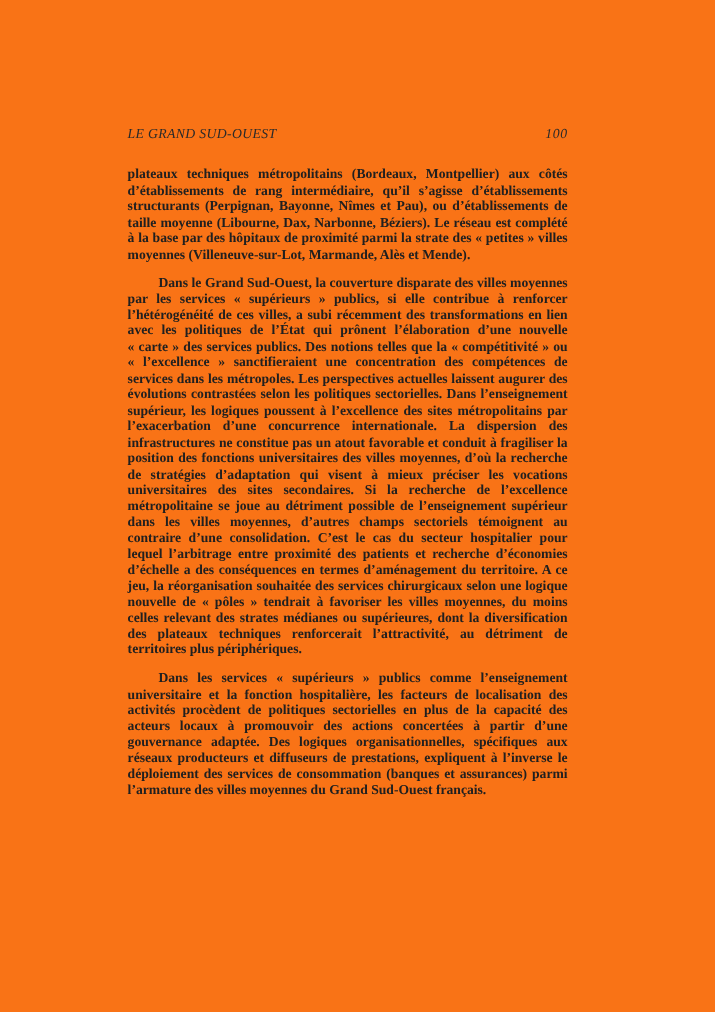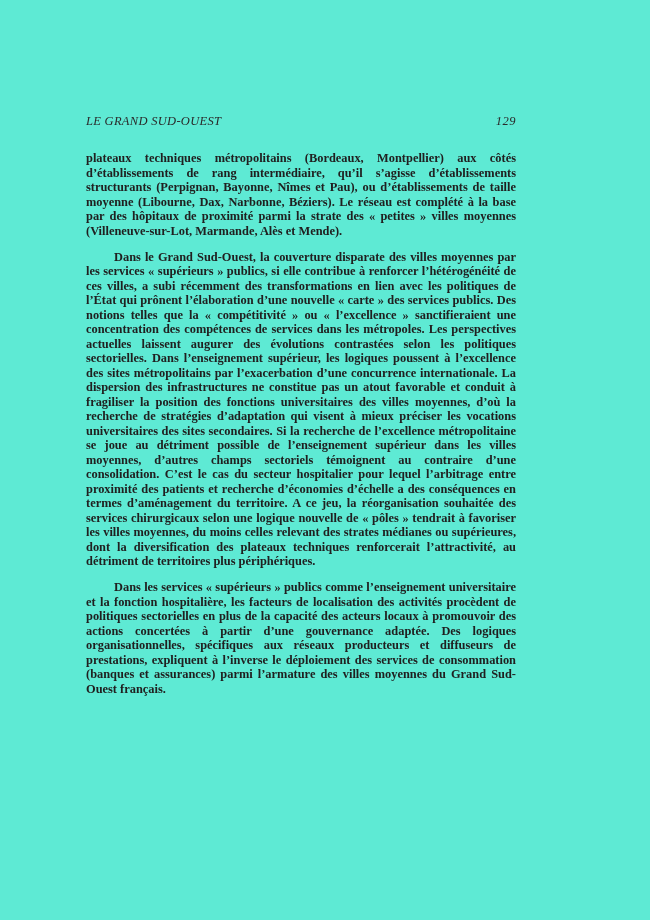--- a/index.html
+++ b/index.html
@@ -11,22 +11,22 @@
     width: 650px;
     height: 920px;
     overflow: hidden;
     font-family: "Liberation Serif", "DejaVu Serif", serif;
   }
   .page {
     position: relative;
     width: 650px;
     height: 920px;
     box-sizing: border-box;
-    background: #5eead4;
-    padding: 114px 134px 0 86px;
+    background: #f97316;
+    padding: 114px 134px 0 116px;
     color: #1e1e1e;
   }
   .running-header {
     display: flex;
     justify-content: space-between;
     align-items: baseline;
     font-style: italic;
     font-size: 12.5px;
     line-height: 14px;
     color: #2a2a2a;
@@ -50,21 +50,21 @@
   .body-text p.indent {
     text-indent: 28px;
   }
 </style>
 </head>
 <body>
 
 <div class="page">
   <div class="running-header">
     <span class="header-title">LE GRAND SUD-OUEST</span>
-    <span class="page-num">129</span>
+    <span class="page-num">100</span>
   </div>
 
   <div class="body-text">
     <p class="para">plateaux techniques métropolitains (Bordeaux, Montpellier) aux côtés d’établissements de rang intermédiaire, qu’il s’agisse d’établissements structurants (Perpignan, Bayonne, Nîmes et Pau), ou d’établissements de taille moyenne (Libourne, Dax, Narbonne, Béziers). Le réseau est complété à la base par des hôpitaux de proximité parmi la strate des «&nbsp;petites&nbsp;» villes moyennes (Villeneuve-sur-Lot, Marmande, Alès et Mende).</p>
     <p class="para indent">Dans le Grand Sud-Ouest, la couverture disparate des villes moyennes par les services «&nbsp;supérieurs&nbsp;» publics, si elle contribue à renforcer l’hétérogénéité de ces villes, a subi récemment des transformations en lien avec les politiques de l’État qui prônent l’élaboration d’une nouvelle «&nbsp;carte&nbsp;» des services publics. Des notions telles que la «&nbsp;compétitivité&nbsp;» ou «&nbsp;l’excellence&nbsp;» sanctifieraient une concentration des compétences de services dans les métropoles. Les perspectives actuelles laissent augurer des évolutions contrastées selon les politiques sectorielles. Dans l’enseignement supérieur, les logiques poussent à l’excellence des sites métropolitains par l’exacerbation d’une concurrence internationale. La dispersion des infrastructures ne constitue pas un atout favorable et conduit à fragiliser la position des fonctions universitaires des villes moyennes, d’où la recherche de stratégies d’adaptation qui visent à mieux préciser les vocations universitaires des sites secondaires. Si la recherche de l’excellence métropolitaine se joue au détriment possible de l’enseignement supérieur dans les villes moyennes, d’autres champs sectoriels témoignent au contraire d’une consolidation. C’est le cas du secteur hospitalier pour lequel l’arbitrage entre proximité des patients et recherche d’économies d’échelle a des conséquences en termes d’aménagement du territoire. A ce jeu, la réorganisation souhaitée des services chirurgicaux selon une logique nouvelle de «&nbsp;pôles&nbsp;» tendrait à favoriser les villes moyennes, du moins celles relevant des strates médianes ou supérieures, dont la diversification des plateaux techniques renforcerait l’attractivité, au détriment de territoires plus périphériques.</p>
     <p class="para indent">Dans les services «&nbsp;supérieurs&nbsp;» publics comme l’enseignement universitaire et la fonction hospitalière, les facteurs de localisation des activités procèdent de politiques sectorielles en plus de la capacité des acteurs locaux à promouvoir des actions concertées à partir d’une gouvernance adaptée. Des logiques organisationnelles, spécifiques aux réseaux producteurs et diffuseurs de prestations, expliquent à l’inverse le déploiement des services de consommation (banques et assurances) parmi l’armature des villes moyennes du Grand Sud-Ouest français.</p>
   </div>
 </div>
 
 </body></html>

